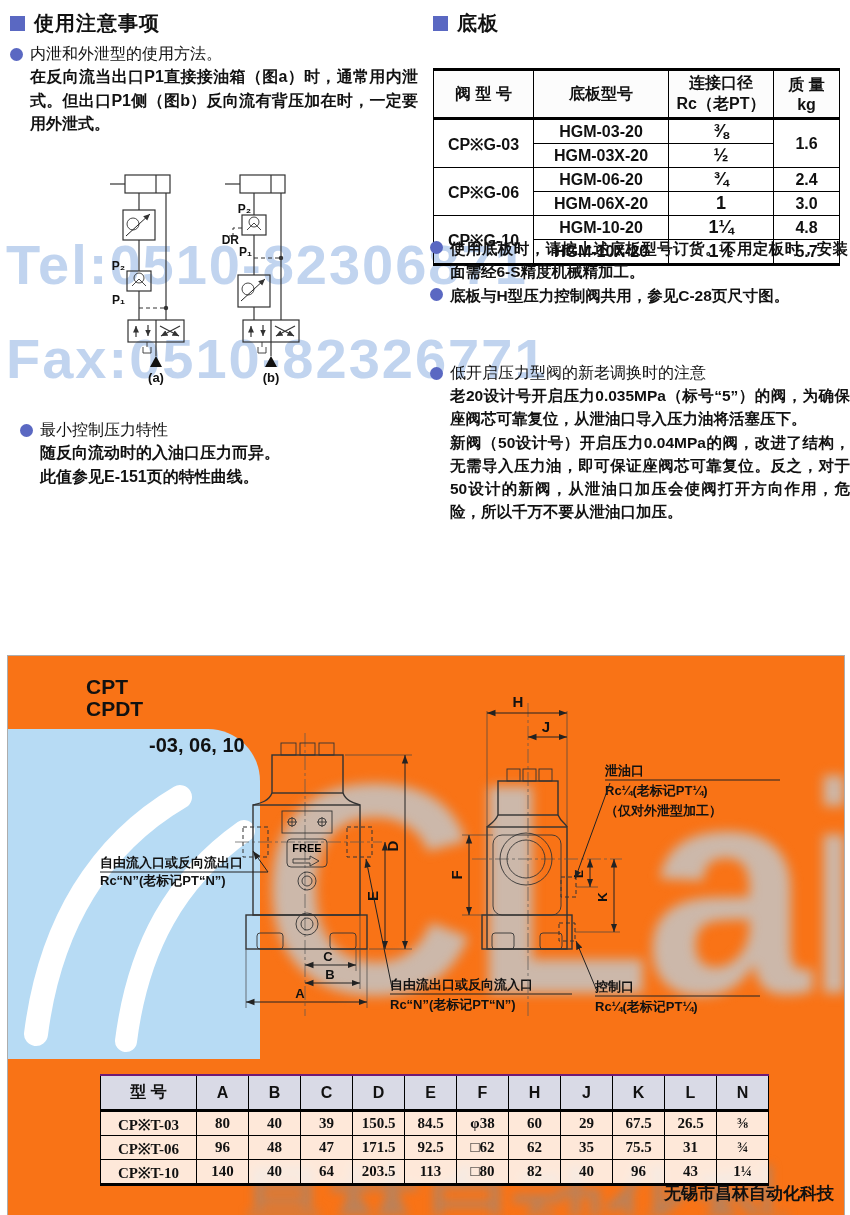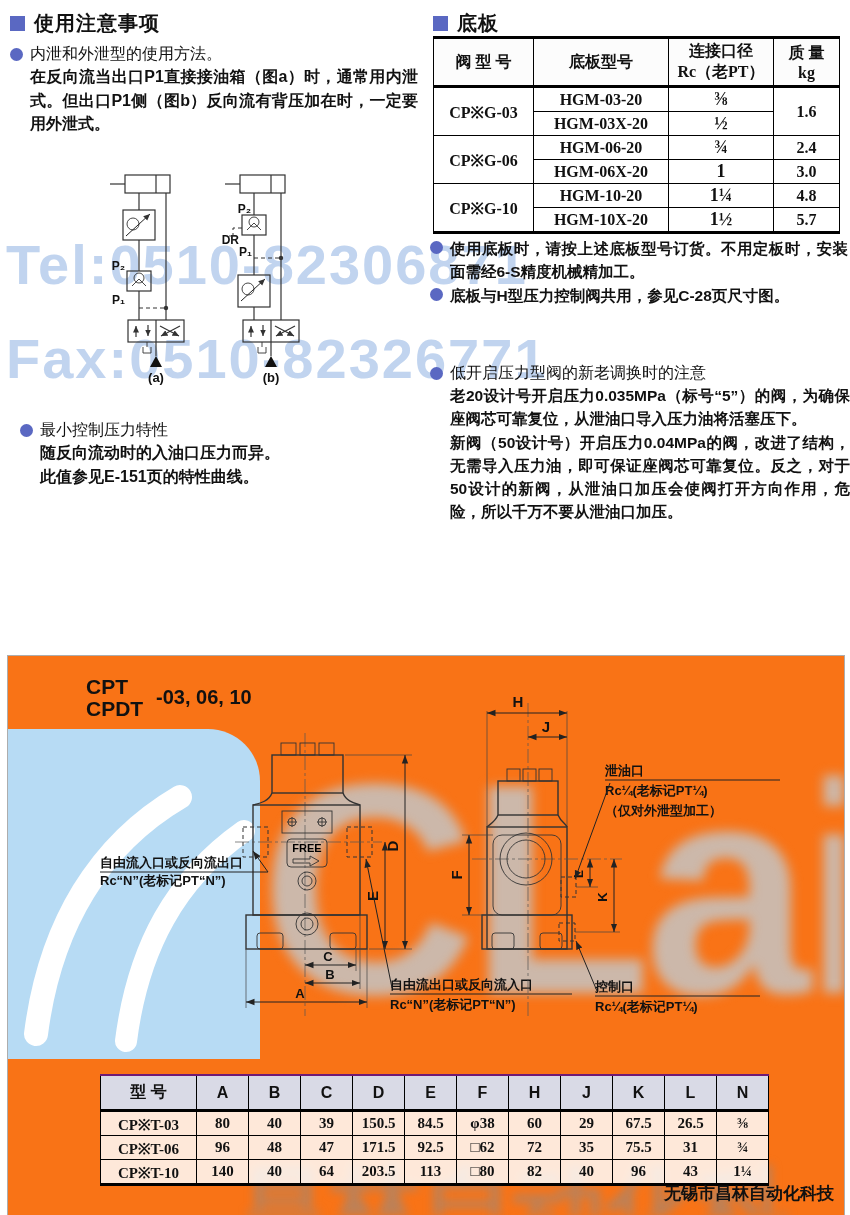--- a/index.html
+++ b/index.html
@@ -15,22 +15,22 @@
   .dot{width:13px;height:13px;border-radius:50%;background:#5a68c2;margin:4px 7px 0 0;flex:none;}
   .b-title{font-size:16px;font-weight:normal;}
   .body-txt{font-size:16px;font-weight:bold;line-height:1.48;text-align:justify;}
   .body-sm{font-size:15.5px;font-weight:bold;line-height:1.5;text-align:justify;}
 
   
   .wm{position:absolute;z-index:1;font-weight:bold;font-size:56px;letter-spacing:2px;
       color:rgba(142,177,226,0.55);white-space:nowrap;font-family:"Liberation Sans",sans-serif;}
 
   
-  .sub-table{border-collapse:collapse;font-family:Liberation Serif, serif;font-weight:bold;
-             font-size:16px;table-layout:fixed;}
+  .sub-table{border-collapse:collapse;font-family:Liberation Sans, sans-serif;font-weight:bold;
+             font-size:16px;table-layout:fixed;margin-top:32px;}
   .sub-table td,.sub-table th{border:1px solid #000;text-align:center;vertical-align:middle;padding:0;}
   .sub-table thead th{height:46px;font-size:16px;background:#fcfcfc;}
   .sub-table tbody td{height:23px;}
   .sub-table .frac{font-size:18px;}
   .tb-outer{border-top:3px solid #000;border-bottom:3px solid #000;}
   .sub-table thead tr{border-bottom:3px solid #000;}
 
   
   .bottom-box{position:absolute;left:7px;top:655px;width:836px;height:560px;background:#f97316;
               border:1px solid #adadad;border-bottom:none;overflow:hidden;z-index:2;}
@@ -263,21 +263,21 @@
         <path d="M118,312 C130,218 168,150 236,102" fill="none" stroke="#ffffff" stroke-width="22" stroke-linecap="round"></path>
       </svg>
     </div>
     <div class="brand-ghost">CLain</div>
     <div class="ghost-band">昌林自动化科技</div>
 
     <div class="model-title">
       <div class="model-l1">CPT</div>
       <div class="model-l1">CPDT</div>
     </div>
-    <div class="model-sizes" style="left:148px;">-03, 06, 10</div>
+    <div class="model-sizes" style="left:141px;margin-top:48px;">-03, 06, 10</div>
 
     <svg class="abs" style="left:52px;top:35px;z-index:2;" width="730" height="380" viewBox="0 0 730 380">
       <defs>
         <marker id="ar" markerWidth="10" markerHeight="8" refX="8.5" refY="4" orient="auto-start-reverse" markerUnits="userSpaceOnUse">
           <path d="M0,0.8 L8.5,4 L0,7.2 Z" fill="#222"></path>
         </marker>
       </defs>
 
       <g>
         <line class="cl" x1="245" y1="42" x2="245" y2="325"></line>
@@ -439,21 +439,21 @@
           <td>⅜</td>
         </tr>
         <tr>
           <td>CP※T-06</td>
           <td>96</td>
             <td>48</td>
           <td>47</td>
             <td>171.5</td>
           <td>92.5</td>
             <td>□62</td>
-          <td>72</td>
+          <td>62</td>
             <td>35</td>
           <td>75.5</td>
             <td>31</td>
           <td>¾</td>
         </tr>
         <tr>
           <td>CP※T-10</td>
           <td>140</td>
             <td>40</td>
           <td>64</td>

